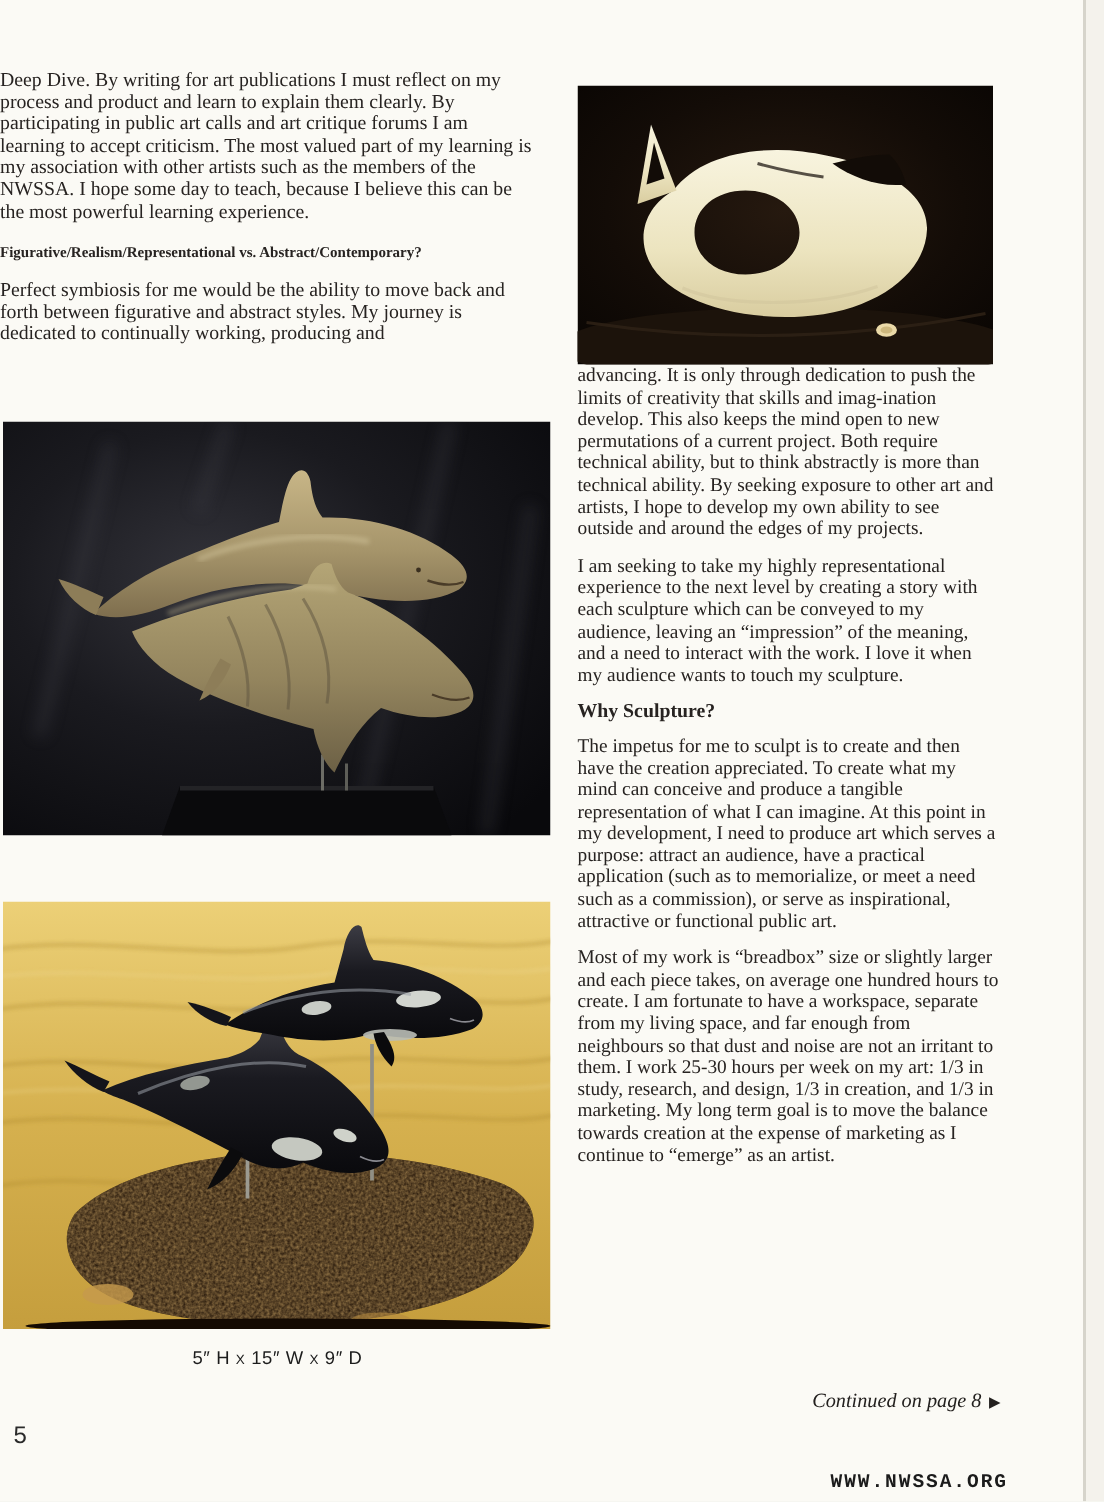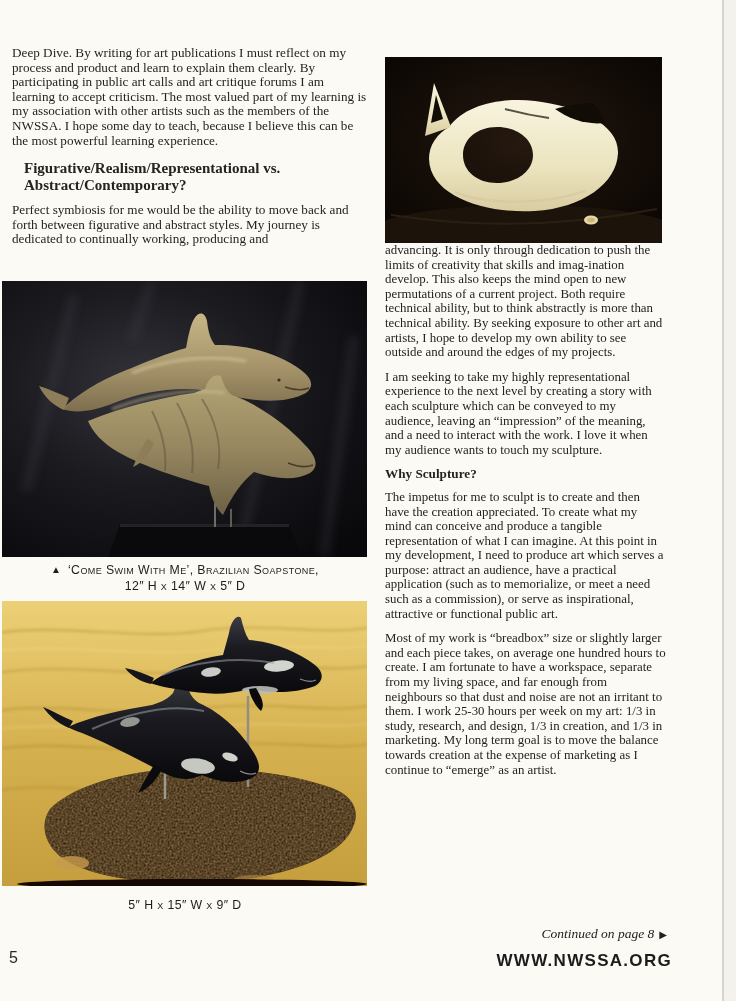--- a/index.html
+++ b/index.html
@@ -1,40 +1,40 @@
 <!DOCTYPE html>
 <html><head>
 <meta charset="utf-8">
 <style>
   html,body{margin:0;padding:0;}
   body{width:736px;height:1001px;background:#efeee9;font-family:"Liberation Serif",serif;}
   .page{position:relative;width:736px;height:1001px;background:#fbfaf5;overflow:hidden;color:#272321;}
   .scan-edge{position:absolute;top:0;right:12px;width:2px;height:100%;background:#cfcdc3;opacity:.85;}
   .scan-edge2{position:absolute;top:0;right:0;width:12px;height:100%;background:#f4f2ec;}
 
-  .col-left-text{position:absolute;left:12px;top:46px;width:356px;font-size:13.2px;line-height:14.6px;text-align:left;}
+  .col-left-text{position:absolute;left:0;top:46px;width:356px;font-size:13.2px;line-height:14.6px;text-align:left;}
   .col-left-text p{margin:0 0 10px 0;}
-  .col-left-text h3{font-size:15px;line-height:17px;margin:12px 0 9px 12px;overflow-wrap:break-word;}
+  .col-left-text h3{font-size:10px;line-height:17px;margin:12px 0 9px 0;overflow-wrap:break-word;}
 
   .col-right{position:absolute;left:385px;top:57px;width:281px;font-size:12.9px;line-height:14.6px;}
   .col-right p{margin:0 0 10px 0;}
   .col-right h3{font-size:13.2px;margin:4px 0 8px 0;font-family:Liberation Serif, serif;}
 
   .photo{display:block;}
   .photo-left{position:absolute;left:2px;}
 
   .caption{font-family:"Liberation Sans",sans-serif;font-variant:small-caps;font-size:12.3px;line-height:15.5px;letter-spacing:.4px;color:#1c1c1c;text-align:center;}
   .caption .mk{font-size:10px;letter-spacing:0;margin-right:7px;position:relative;top:-1px;}
   .caption-right{width:277px;margin-top:7px;margin-bottom:11px;}
   .caption-abs{position:absolute;left:0;width:370px;}
 
   .continued{position:absolute;top:926px;right:69px;font-style:italic;font-size:13.5px;color:#23201e;}
   .continued .mk{font-style:normal;font-size:10px;margin-left:5px;}
   .pageno{position:absolute;left:9px;top:949px;font-family:"Liberation Sans",sans-serif;font-size:16px;color:#2a2a2a;}
-  .siteurl{position:absolute;top:951px;right:64px;font-family:Liberation Sans, sans-serif;font-weight:bold;font-size:17px;letter-spacing:1.3px;color:#1b1b1b;}
+  .siteurl{position:absolute;top:980px;right:64px;font-family:Liberation Mono, monospace;font-weight:bold;font-size:13px;letter-spacing:1.3px;color:#1b1b1b;}
 </style>
 </head>
 <body>
 
 <div class="page">
   <div class="scan-edge2"></div>
   <div class="scan-edge"></div>
 
   <div class="col-left-text">
     <p>Deep Dive. By writing for art publications I must reflect on my process and product and learn to explain them clearly. By participating in public art calls and art critique forums I am learning to accept criticism. The most valued part of my learning is my association with other artists such as the members of the NWSSA. I hope some day to teach, because I believe this can be the most powerful learning experience.</p>
@@ -87,24 +87,20 @@
     <path d="M86 140 C118 127 155 117 192 112 L203 108 C206 98 212 92 219 95 C221 102 224 110 230 114 C256 123 285 144 303 164 C315 176 317 186 308 192 C294 200 272 198 252 191 C238 202 228 219 221 234 C214 228 209 216 207 205 C180 198 142 186 116 171 C100 162 90 150 86 140 Z" fill="url(#wg2)"></path>
     <path d="M110 128 C150 113 192 107 222 112" stroke="#d7ca9f" stroke-width="3" opacity=".45" fill="none" filter="url(#soft2)"></path>
     <g stroke="#5e5440" stroke-width="2" opacity=".5" fill="none">
       <path d="M150 130 C160 150 165 170 163 190"></path>
         <path d="M175 122 C188 145 193 168 190 192"></path>
         <path d="M200 118 C214 140 220 165 216 188"></path>
     </g>
     <path d="M286 182 q15 6 25 2" stroke="#4a3c28" stroke-width="1.6" fill="none"></path>
     <path d="M152 162 C147 174 140 182 131 186 C135 176 140 166 145 158 Z" fill="#8d7d58"></path>
   </svg>
-  <div class="caption caption-abs" style="top:563px">
-    <div><span class="mk">▲</span><span>‘Come Swim With Me’, Brazilian Soapstone,</span></div>
-    <div>12″ H x 14″ W x 5″ D</div>
-  </div>
 
   <svg class="photo photo-left" style="top:601px" width="365" height="285" viewBox="0 0 365 285" role="img" aria-label="Two black orca carvings on rods above a wonderstone rock, golden fabric background">
     <defs>
       <linearGradient id="gold" x1="0" y1="0" x2="0" y2="1">
         <stop offset="0%" stop-color="#ecd077"></stop>
           <stop offset="50%" stop-color="#d6b14f"></stop>
           <stop offset="100%" stop-color="#c59e3d"></stop>
       </linearGradient>
       <linearGradient id="orcaG" x1="0" y1="0" x2="0" y2="1">
         <stop offset="0%" stop-color="#3c3c44"></stop>

